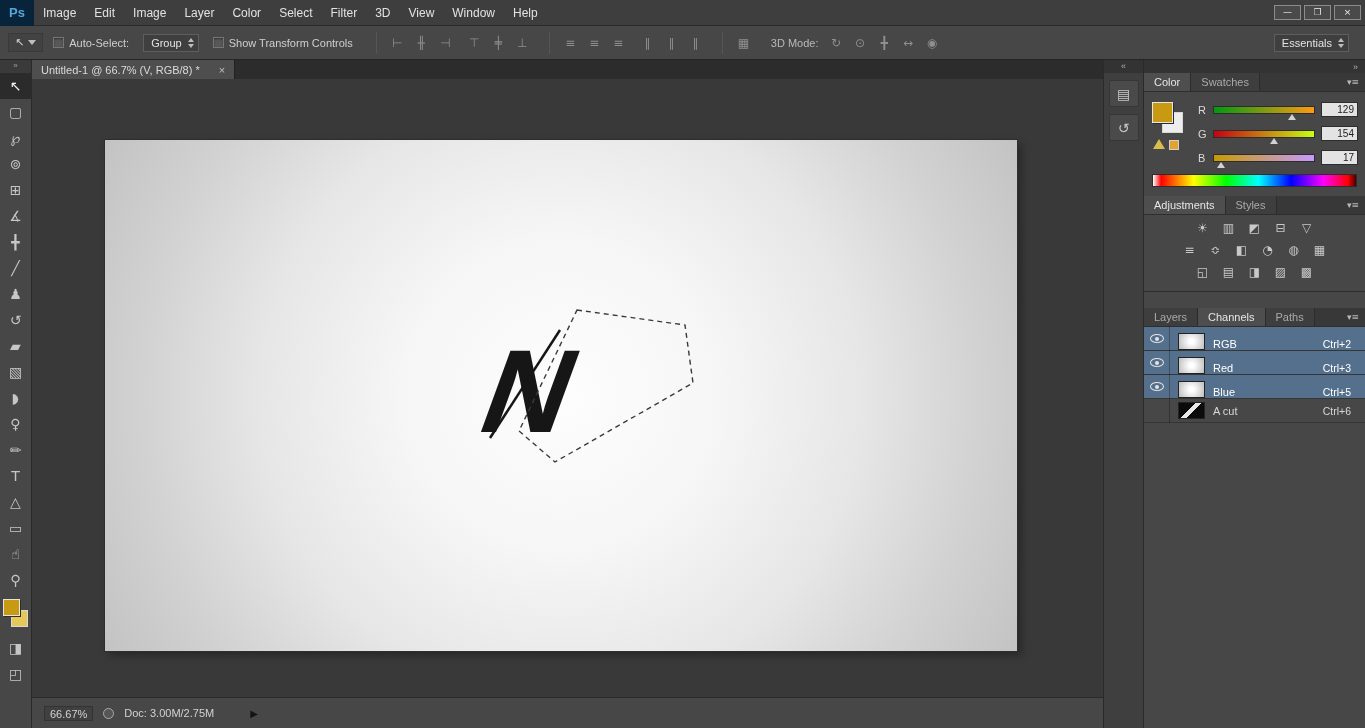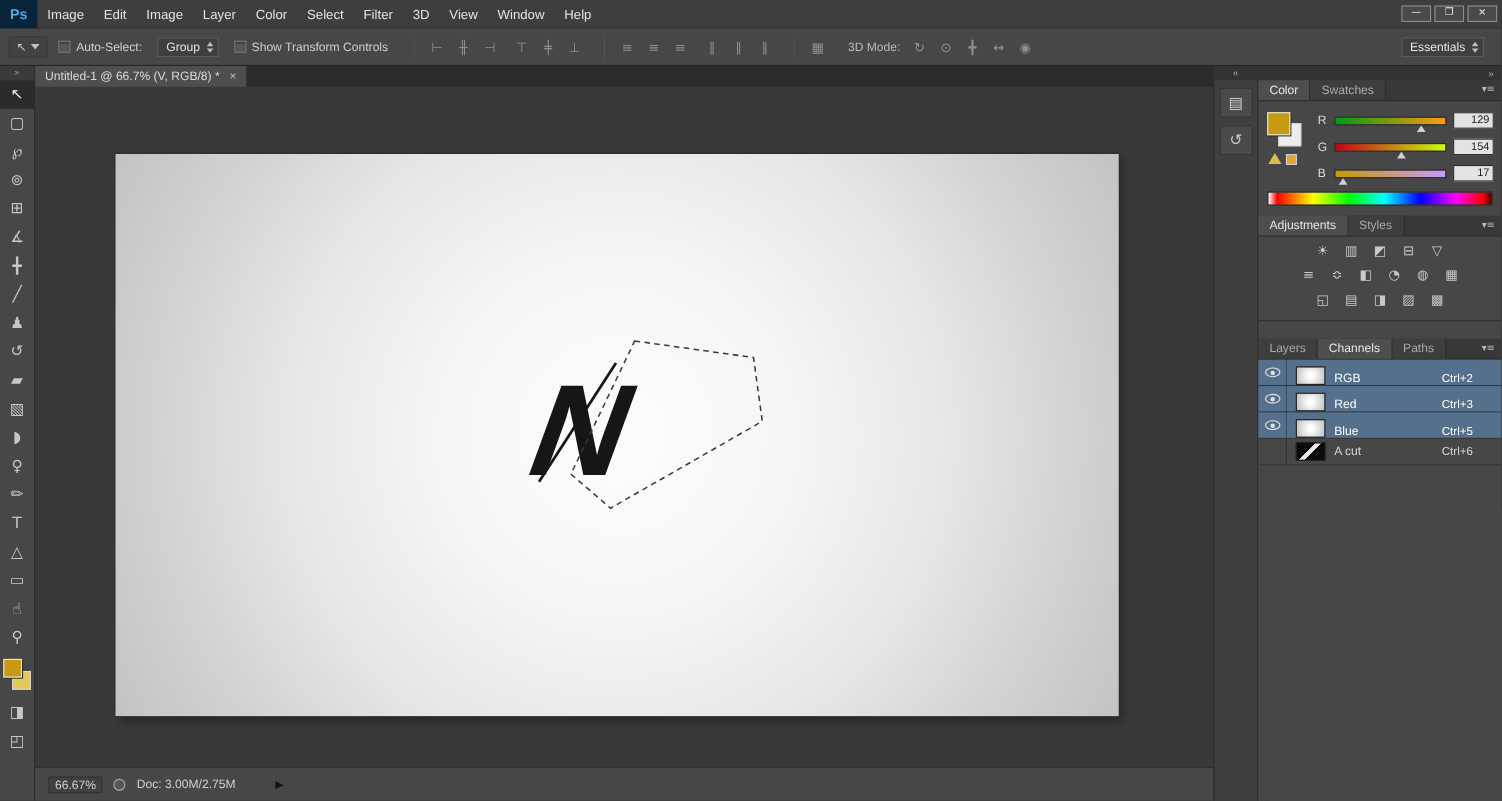--- a/index.html
+++ b/index.html
@@ -40,21 +40,21 @@
   .tb-head { height:13px; width:100%; background:#3A3A3A; color:#9E9E9E; font-size:8px; text-align:center; line-height:12px; }
   .tool { width:32px; height:26px; display:flex; align-items:center; justify-content:center; color:#C6C6C6; font-size:14px; }
   .tool.sel { background:#2B2B2B; color:#F1F1F1; }
   .fgbg { position:relative; width:32px; height:38px; margin-top:4px; }
   .bg-sw { position:absolute; left:11px; top:13px; width:17px; height:17px; border:1px solid #D8D8D8; }
   .fg-sw { position:absolute; left:3px; top:2px; width:17px; height:17px; border:1px solid #E4E4E4; box-shadow:1px 1px 0 #2c2c2c; }
 
   
   .doc-area { flex:1; display:flex; flex-direction:column; min-width:0; background:#393939; }
   .tabbar { height:19px; background:#2C2C2C; display:flex; align-items:stretch; flex-shrink:0; }
-  .doc-tab { background:#4E4E4E; color:#DADADA; font-size:11px; display:flex; align-items:center; gap:9px; padding:0 9px; border-right:1px solid #222; }
+  .doc-tab { background:#4E4E4E; color:#DADADA; font-size:11px; display:flex; align-items:center; gap:19px; padding:0 9px; border-right:1px solid #222; }
   .tab-close { color:#BFBFBF; font-size:11px; }
   .canvas { flex:1; position:relative; overflow:hidden; background:#393939; }
   .document { position:absolute; left:73px; top:61px; width:912px; height:511px;
     background:radial-gradient(circle at 50% 50%, #FDFDFD 0%, #F6F6F6 30%, #E6E6E6 58%, #D2D2D2 80%, #C3C3C3 100%);
     box-shadow:0 0 0 1px #2E2E2E, 4px 4px 8px rgba(0,0,0,.35); }
   .statusbar { height:31px; background:#474747; border-top:1px solid #2A2A2A; display:flex; align-items:center; font-size:11px; color:#D2D2D2; flex-shrink:0; padding-left:12px; gap:10px; }
   .zoom-field { background:#404040; border:1px solid #333; padding:0 5px; height:15px; line-height:14px; }
   .status-circle { width:11px; height:11px; border:1px solid #ABABAB; border-radius:50%; background:#565656; }
   .status-arrow { color:#141414; font-size:10px; margin-left:26px; }
 
@@ -99,21 +99,21 @@
   
   .ch-rows { display:flex; flex-direction:column; }
   .ch-row { height:24px; display:flex; align-items:center; border-bottom:1px solid #353535; font-size:11px; background:#474747; color:#D6D6D6; }
   .ch-row.sel { background:#54708C; color:#FFFFFF;align-items:flex-end; }
   .eye-box { width:26px; height:24px; border-right:1px solid rgba(0,0,0,.28); display:flex; align-items:center; justify-content:center; flex-shrink:0; }
   .eye { width:14px; height:9px; border:1px solid #E4E4E4; border-radius:50%; position:relative; }
   .eye::after { content:""; position:absolute; left:4px; top:2px; width:4px; height:4px; background:#E4E4E4; border-radius:50%; }
   .ch-thumb { width:27px; height:17px; margin:0 8px; border:1px solid #232323; background:radial-gradient(circle,#FFF 15%,#BDBDBD 100%); flex-shrink:0; }
   .ch-thumb.alpha { background:linear-gradient(135deg, transparent 42%, #E8E8E8 42%, #E8E8E8 56%, transparent 56%), #0B0B0B; }
   .ch-name { flex:1; }
-  .ch-short { padding-right:26px; font-size:10.5px; }
+  .ch-short { padding-right:14px; font-size:10.5px; }
   .ch-empty { flex:1; background:#474747; }
 </style>
 </head>
 <body>
 
 <div class="app">
 
   <div class="menubar">
     <div class="ps-logo">Ps</div>
     <span class="menu-item">Image</span>

